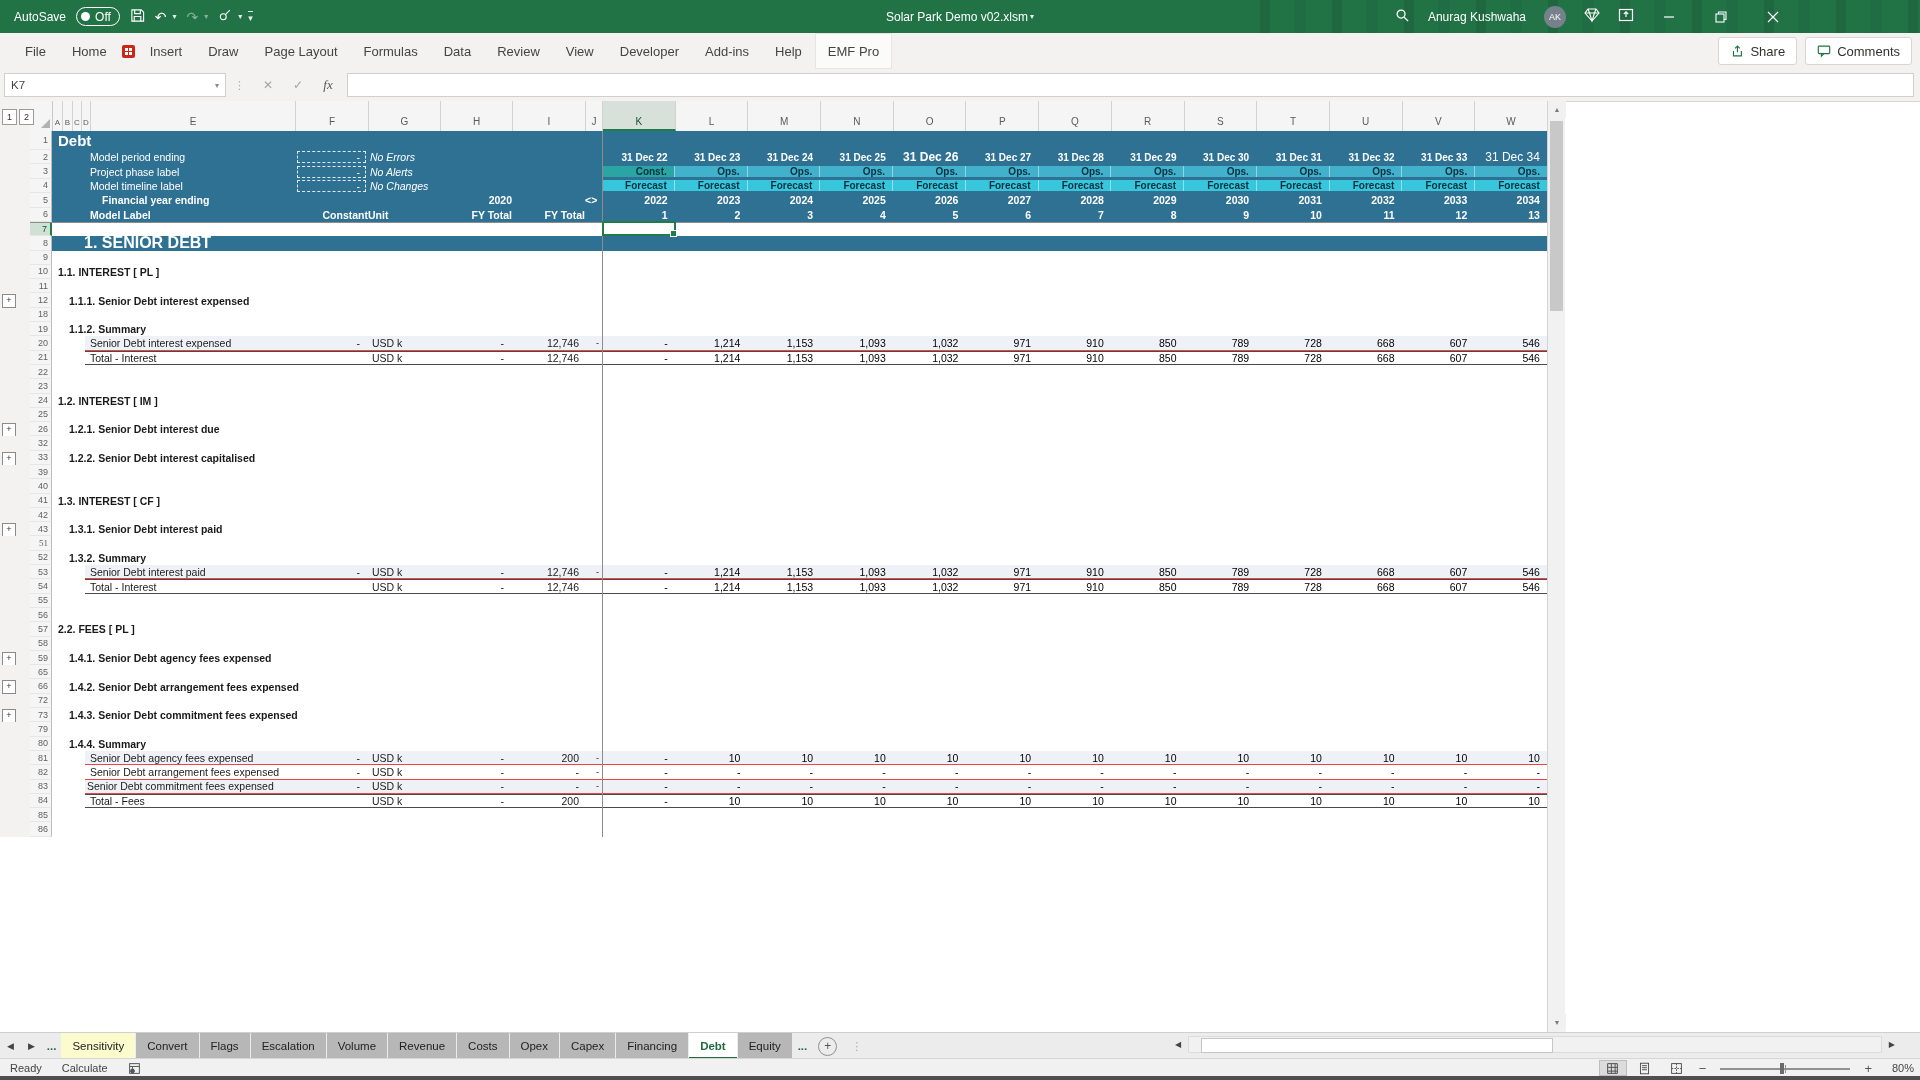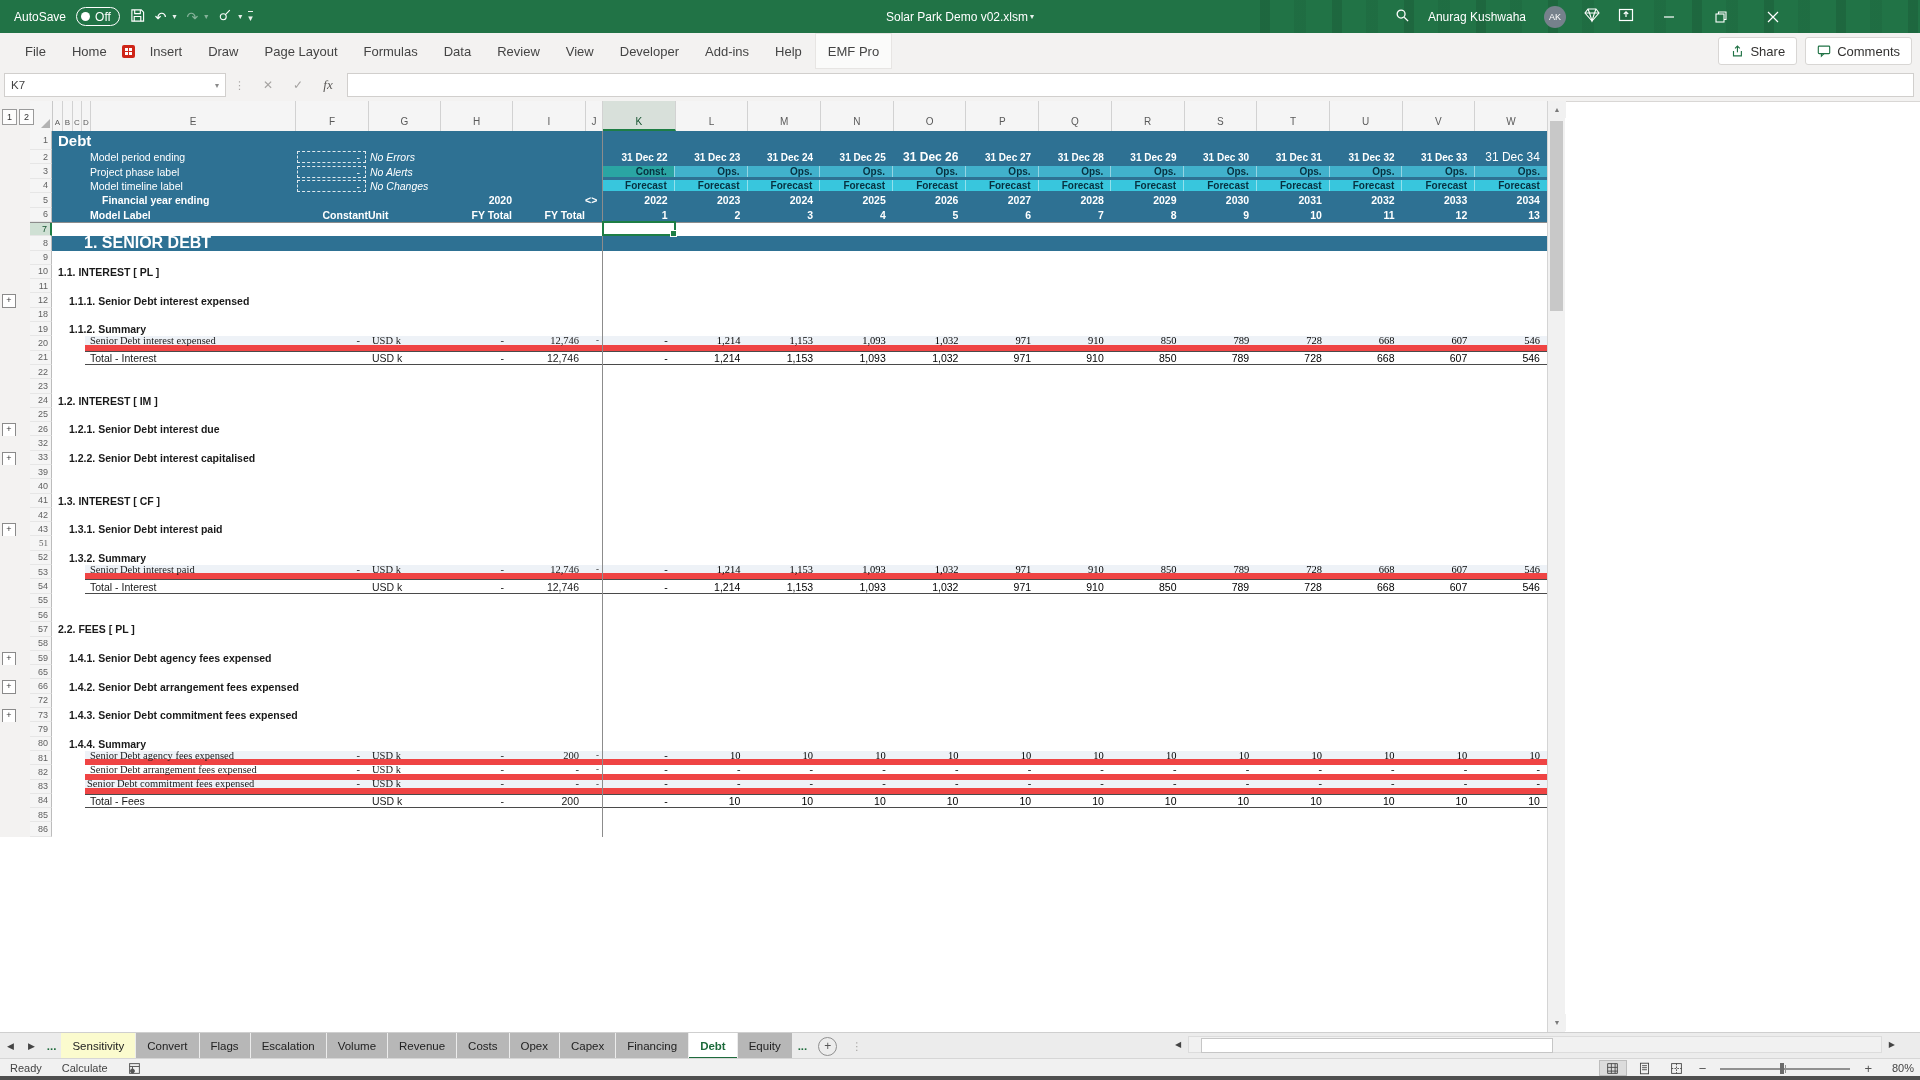--- a/index.html
+++ b/index.html
@@ -65,21 +65,21 @@
   .ra{justify-content:flex-end;}
   .periodbox{display:flex;}
   .pcell{flex:1;display:flex;align-items:center;justify-content:flex-end;padding-right:7px;box-sizing:border-box;}
   .dashbox{border:1px dashed rgba(255,255,255,.85);display:flex;align-items:center;justify-content:flex-end;
            padding-right:5px;box-sizing:border-box;}
   .ital{font-style:italic;}
   .b{font-weight:bold;}
   .lpad{width:33px;flex:none;}
   .bandbox{width:1462px;flex:none;display:flex;box-sizing:border-box;}
   .band{background:#eef2f7;}
-  .databorders{border-bottom:6px solid #ef4444;font-family:Liberation Serif, serif;}
+  .databorders{border-bottom:1px solid #ef4444;}
   .totborders{border-top:1px solid #4a4a4a;border-bottom:1px solid #4a4a4a;}
   .cell{display:flex;align-items:center;box-sizing:border-box;color:#1a1a1a;}
   .sectionbar{background:#2e7193;color:#fff;font-weight:bold;width:1495px;display:flex;align-items:center;padding-left:5px;box-sizing:border-box;}
   #vfreeze,#hfreeze{position:absolute;background:#8c8c8c;z-index:5;}
   #selcell{position:absolute;border:2px solid #1e7e45;box-sizing:border-box;z-index:6;}
   #selcell:after{content:"";position:absolute;right:-3px;bottom:-3px;width:5px;height:5px;background:#1e7e45;border:1px solid #fff;}
   
   #vscroll{position:absolute;left:1547px;top:0;width:18px;height:931px;background:#f1f1f1;border-left:1px solid #d4d4d4;box-sizing:border-box;}
   .sarrow{position:absolute;left:0;width:18px;height:17px;display:flex;align-items:center;justify-content:center;
           color:#7a7a7a;font-size:7px;background:#f1f1f1;}

